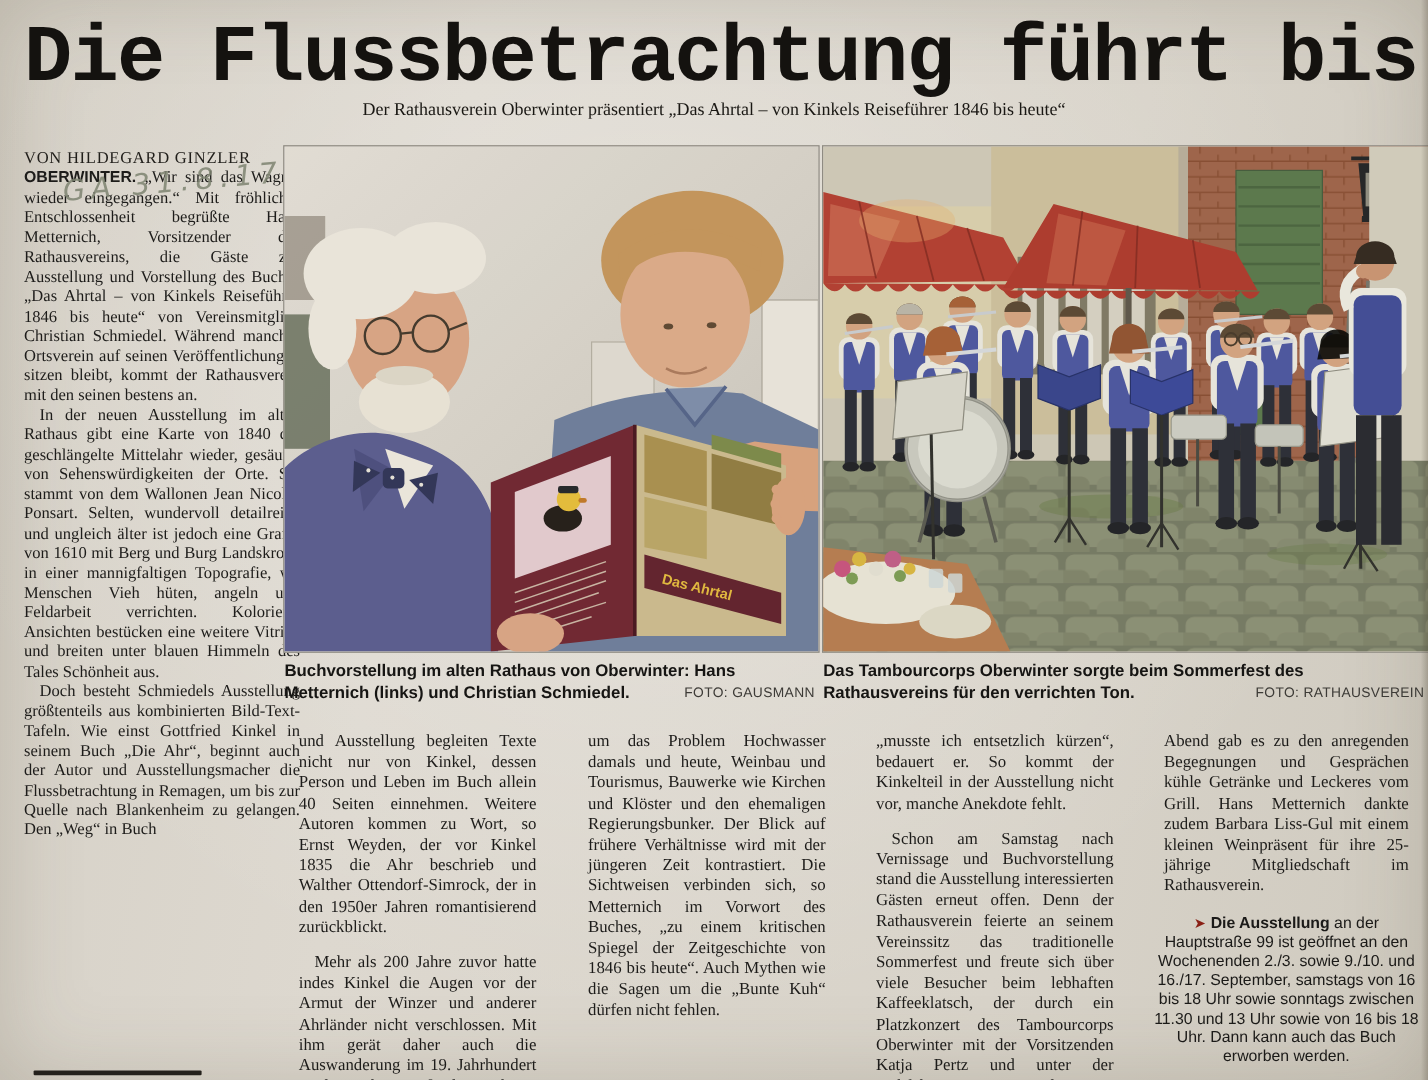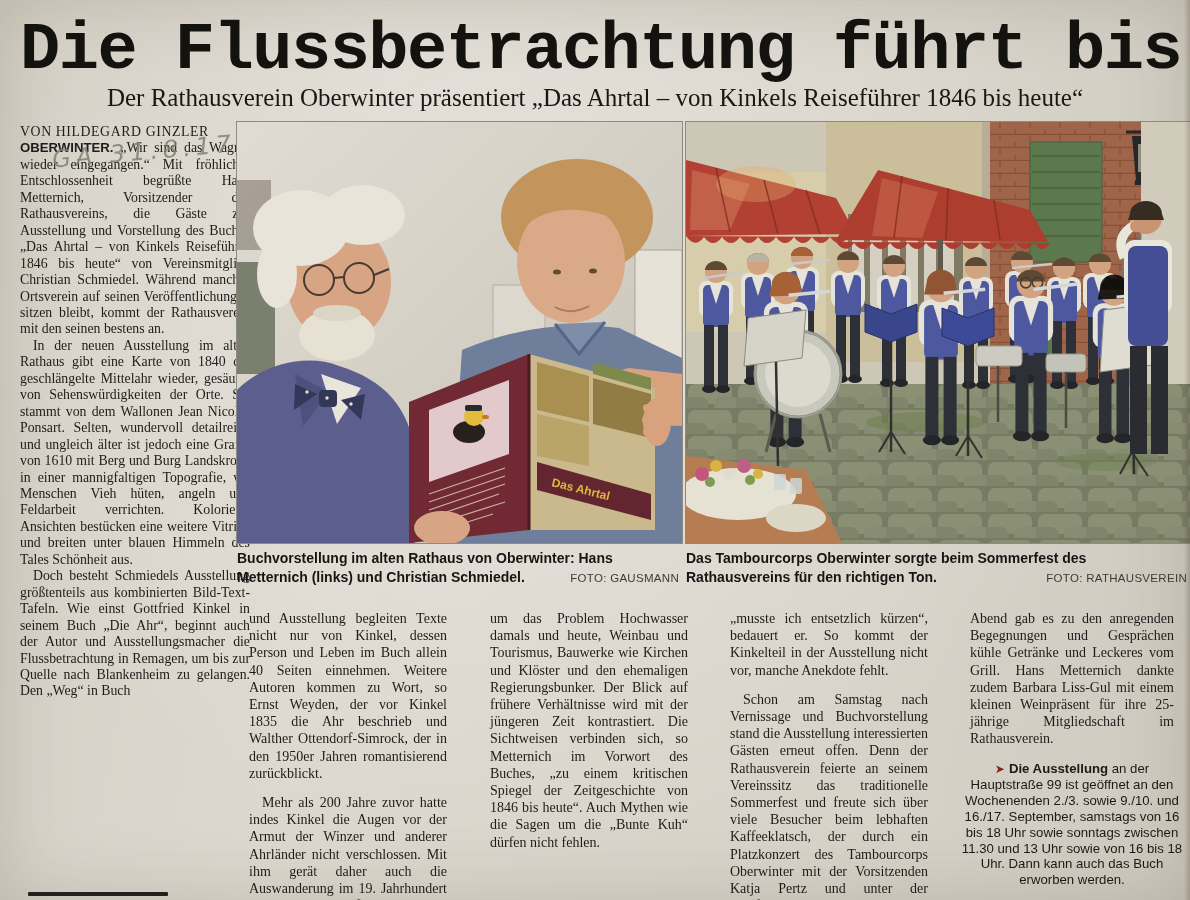--- a/index.html
+++ b/index.html
@@ -12,21 +12,21 @@
     font-family:"Liberation Serif","DejaVu Serif",serif;
     color:#1d1c1a;
   }
   .headline{
     position:absolute;left:20px;right:20px;top:12px;text-align:center;
     font-size:67px;font-weight:700;letter-spacing:-1.5px;color:#14120f;
     font-family:Liberation Mono, monospace;white-space:nowrap;
   }
   .subhead{
     position:absolute;left:60px;right:60px;top:84px;text-align:center;
-    font-size:25px;font-weight:400;color:#191713;
+    font-size:15px;font-weight:400;color:#191713;
   }
   .leftcol{position:absolute;left:20px;top:124px;width:230px;}
   .byline{font-size:13px;letter-spacing:.6px;text-align:center;margin:0 0 8px 0;color:#201e1a;}
   .leftcol p{margin:0;font-size:13.8px;line-height:16.45px;text-align:justify;}
   .leftcol p.ind{text-indent:13px;}
   .lead{font-weight:700;font-family:"Liberation Sans","DejaVu Sans",sans-serif;font-size:13.2px;}
   .handnote{
     position:absolute;left:52px;top:136px;width:220px;
     font-family:"DejaVu Sans",sans-serif;font-style:italic;
     font-size:24px;letter-spacing:5px;color:#7e8471;opacity:.85;
@@ -353,21 +353,21 @@
       </g>
       <rect width="504" height="421" fill="#b8c090" opacity=".06"></rect>
     </svg>
   </div>
 
   <div class="caption" style="left:237px;width:444px;height:40px;">
     <span>Buchvorstellung im alten Rathaus von Oberwinter: Hans Metternich (links) und Christian Schmiedel.</span>
     <span class="credit">FOTO: GAUSMANN</span>
   </div>
   <div class="caption" style="left:686px;width:503px;height:40px;">
-    <span>Das Tambourcorps Oberwinter sorgte beim Sommerfest des Rathausvereins für den richtigen Ton.</span>
+    <span>Das Tambourcorps Oberwinter sorgte beim Sommerfest des Rathausvereins für den verrichten Ton.</span>
     <span class="credit">FOTO: RATHAUSVEREIN</span>
   </div>
 
   <div class="bcol" style="left:237px;width:222px;">
     <p>und Ausstellung begleiten Texte nicht nur von Kinkel, dessen Person und Leben im Buch allein 40 Seiten einnehmen. Weitere Autoren kommen zu Wort, so Ernst Weyden, der vor Kinkel 1835 die Ahr beschrieb und Walther Ottendorf-Simrock, der in den 1950er Jahren romantisierend zurückblickt.</p>
     <p class="ind">Mehr als 200 Jahre zuvor hatte indes Kinkel die Augen vor der Armut der Winzer und anderer Ahrländer nicht verschlossen. Mit ihm gerät daher auch die Auswanderung im 19. Jahrhundert in den Fokus. Außerdem geht es natürlich</p>
   </div>
   <div class="bcol" style="left:478px;width:222px;">
     <p>um das Problem Hochwasser damals und heute, Weinbau und Tourismus, Bauwerke wie Kirchen und Klöster und den ehemaligen Regierungsbunker. Der Blick auf frühere Verhältnisse wird mit der jüngeren Zeit kontrastiert. Die Sichtweisen verbinden sich, so Metternich im Vorwort des Buches, „zu einem kritischen Spiegel der Zeitgeschichte von 1846 bis heute“. Auch Mythen wie die Sagen um die „Bunte Kuh“ dürfen nicht fehlen.</p>
   </div>

